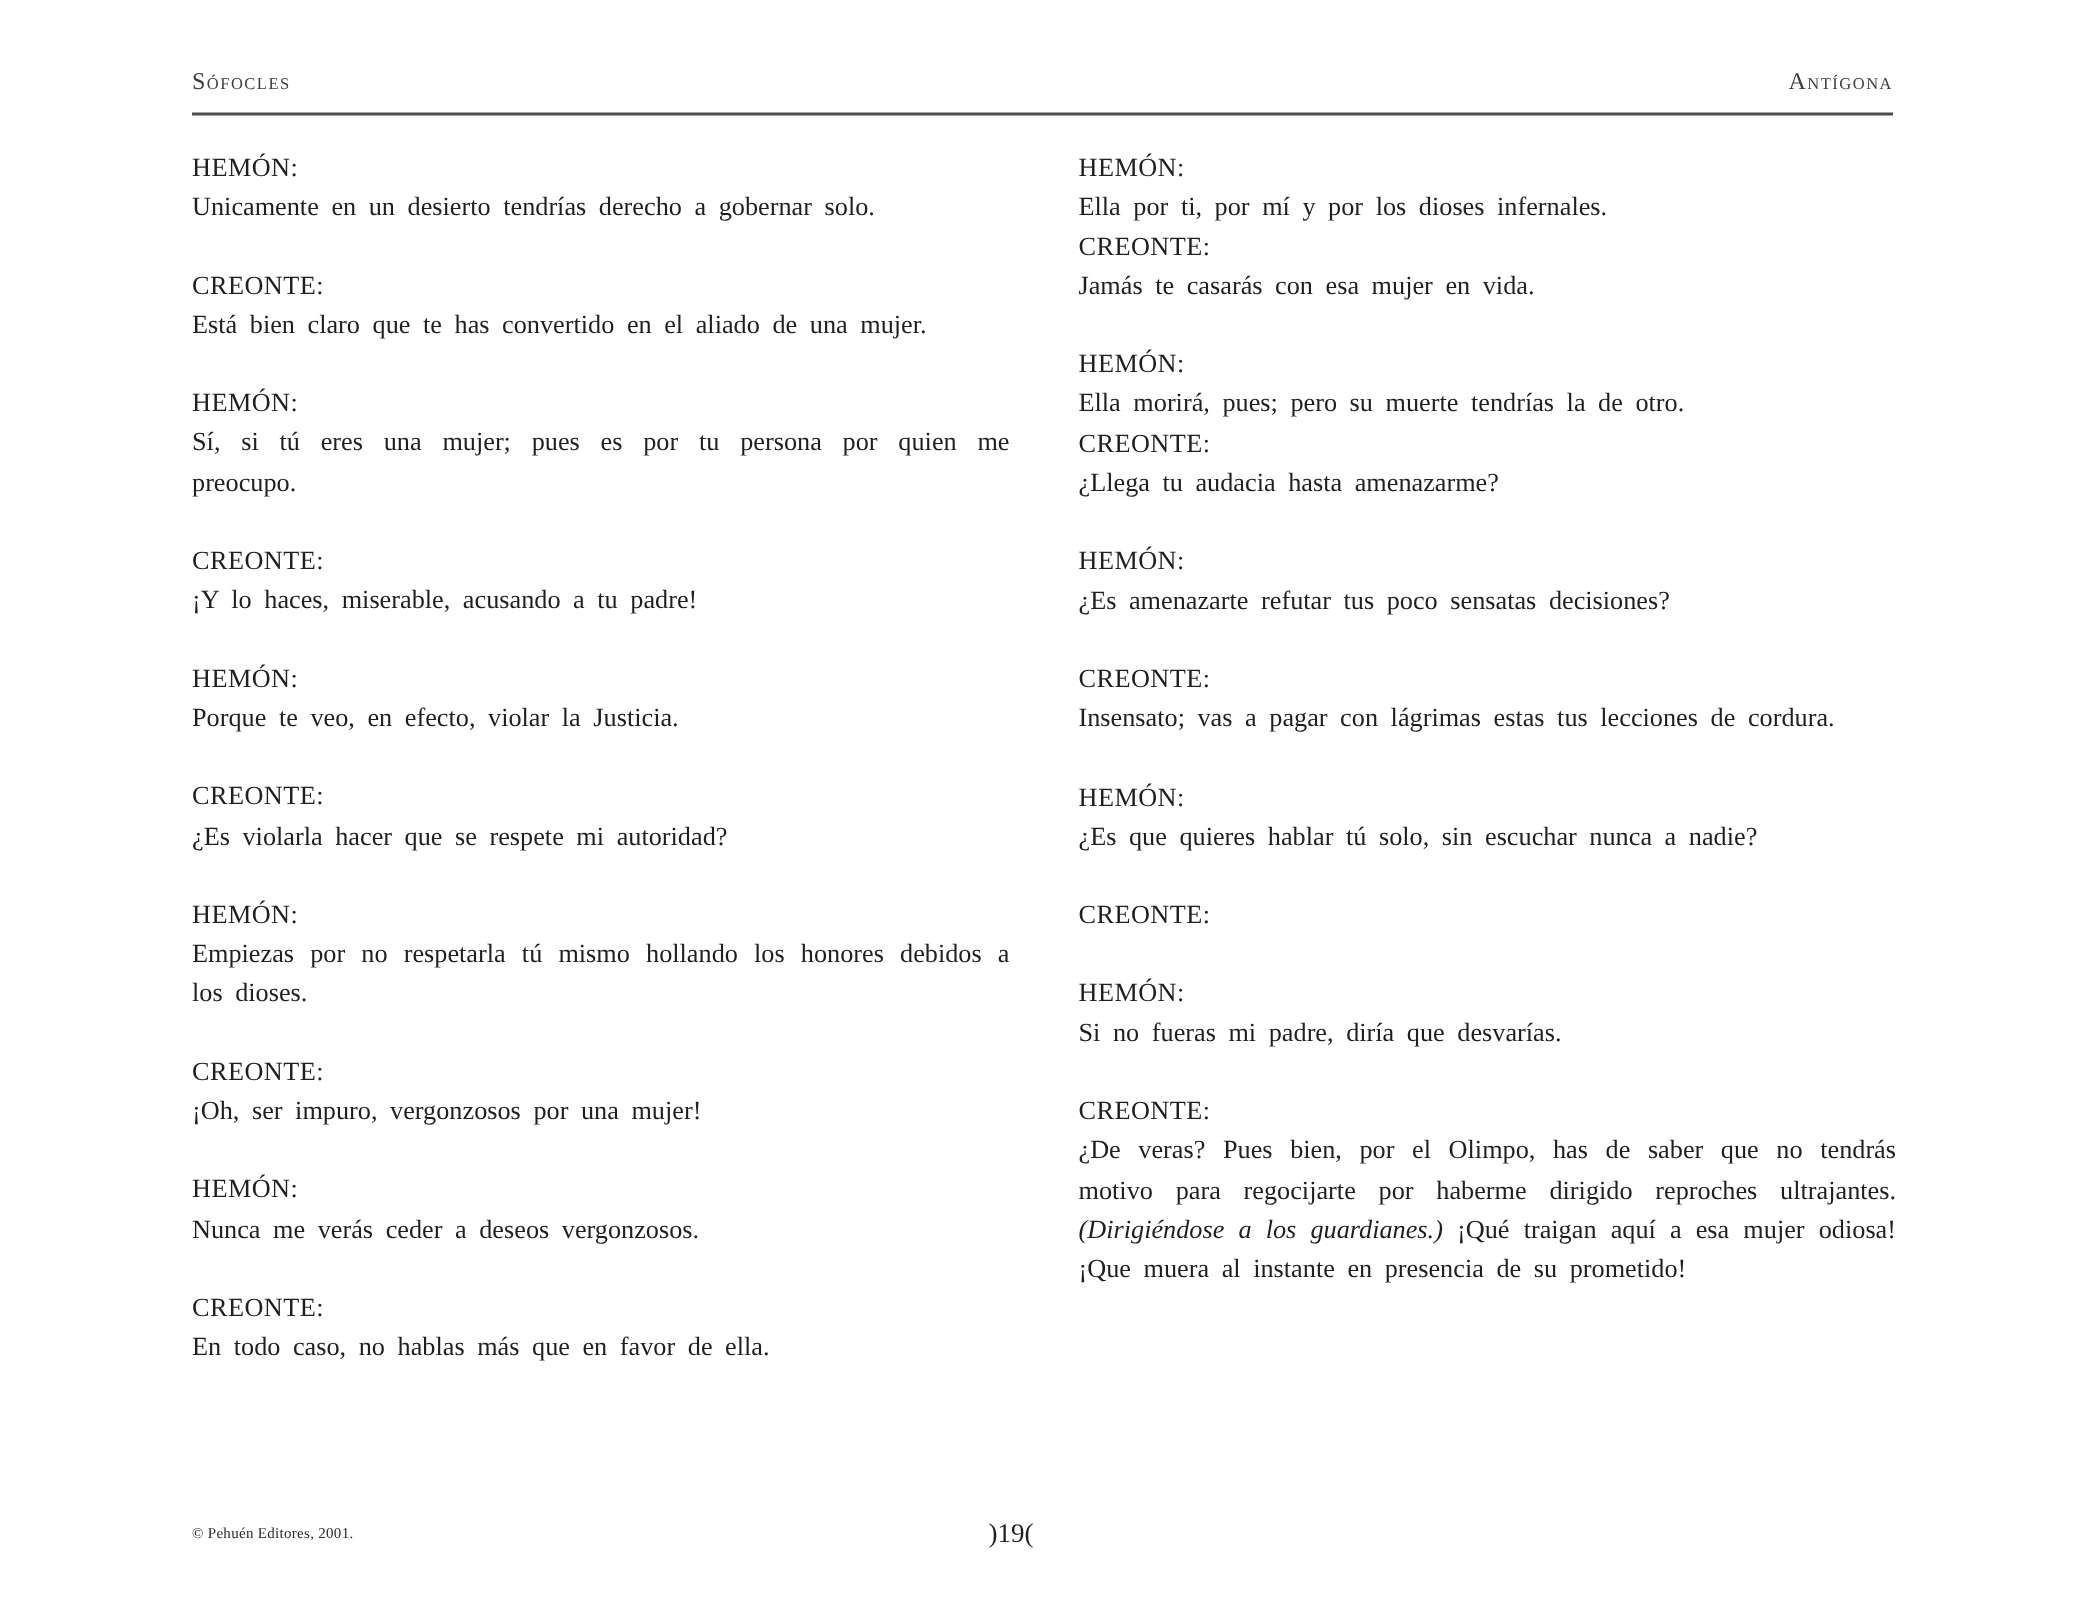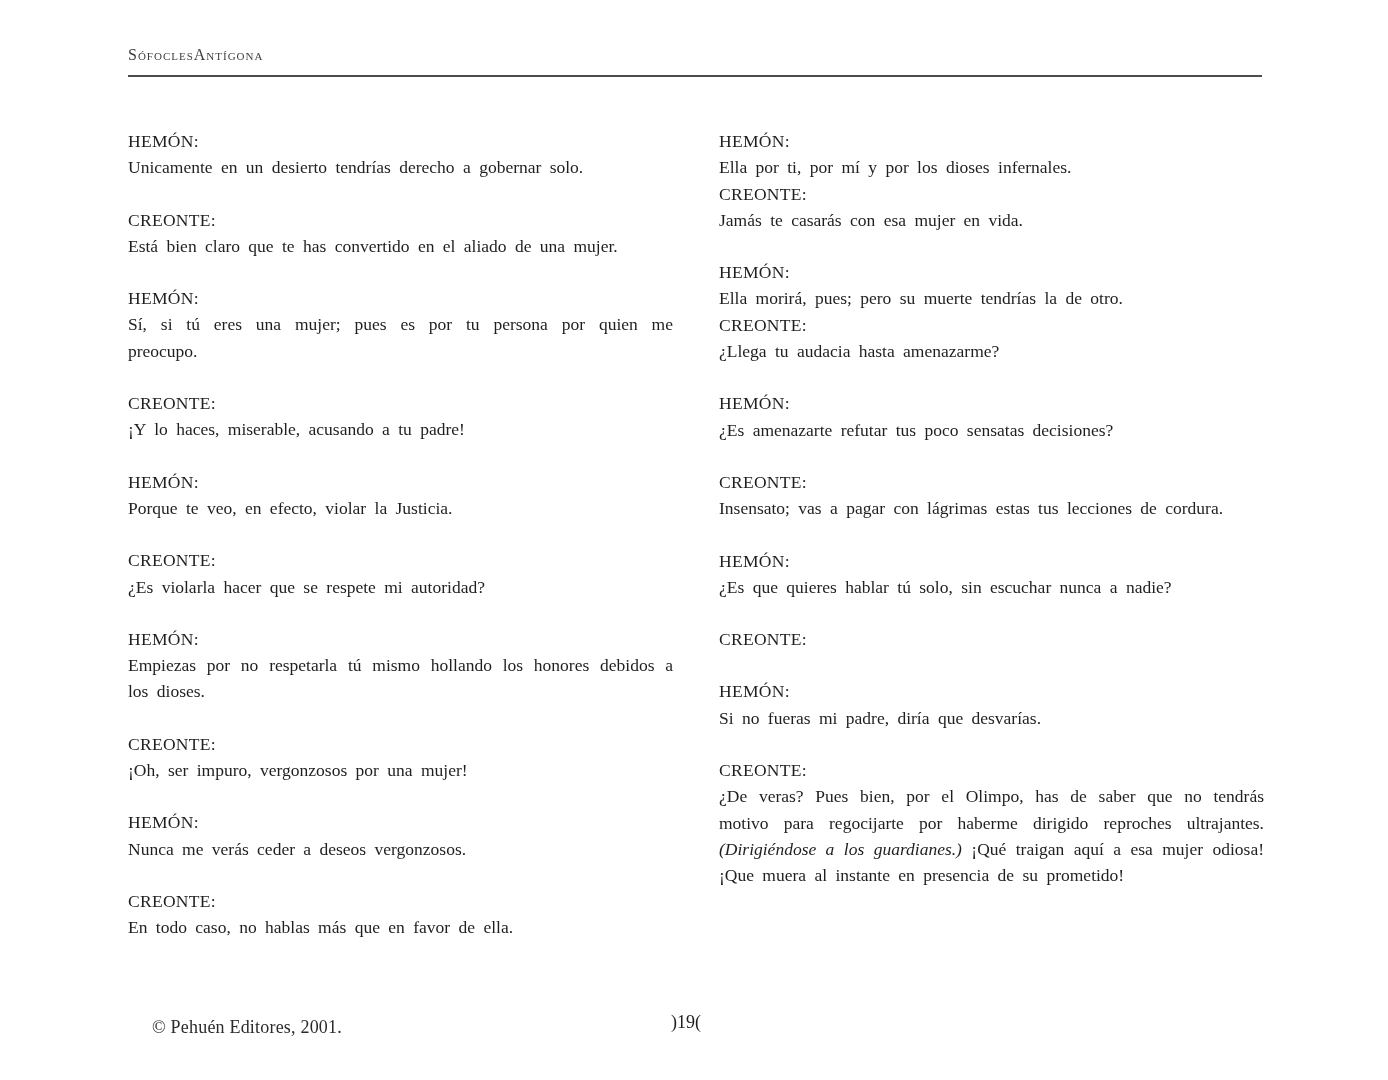--- a/index.html
+++ b/index.html
@@ -16,20 +16,21 @@
     color: #1f1f1f;
     overflow: hidden;
   }
   
   .running-head {
     position: absolute;
     top: 46px;
     left: 128px;
     width: 1134px;
     display: flex;
+    justify-content: space-between;
     font-variant: small-caps;
     letter-spacing: 1px;
     font-size: 16px;
     color: #3d3d3d;
   }
   .head-rule {
     position: absolute;
     top: 75px;
     left: 128px;
     width: 1134px;
@@ -39,21 +40,20 @@
   
   .columns {
     position: absolute;
     top: 98px;
     left: 128px;
     display: flex;
     gap: 46px;
   }
   .col {
     width: 545px;
-    margin-top: 30px;
   }
   .utterance {
     margin-top: 26px;
   }
   .utterance.first,
   .utterance.tight {
     margin-top: 0;
   }
   .speaker {
     font-size: 17.5px;
@@ -66,28 +66,27 @@
     text-align: justify;
     word-spacing: 4px;
   }
   .stage {
   }
   
   .footer-copyright {
     position: absolute;
     left: 128px;
     top: 1017px;
-    font-size: 18px;
+    font-size: 10px;
     color: #2b2b2b;
     letter-spacing: 0.2px;
-    margin-left: 24px;
   }
   .page-number {
     position: absolute;
-    left: 16px;
+    left: 4px;
     width: 1340px;
     top: 1012px;
     text-align: center;
     font-size: 18px;
     color: #1f1f1f;
   }
 </style>
 </head>
 <body>
 

